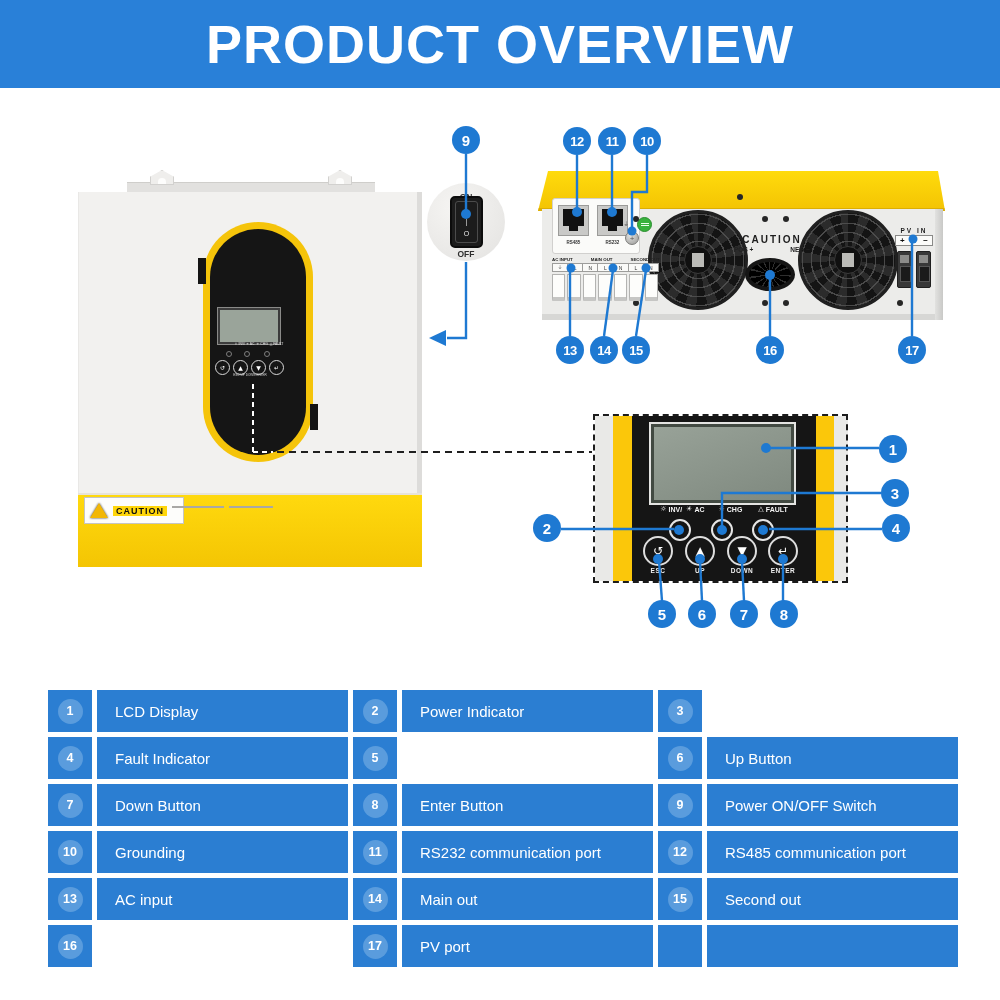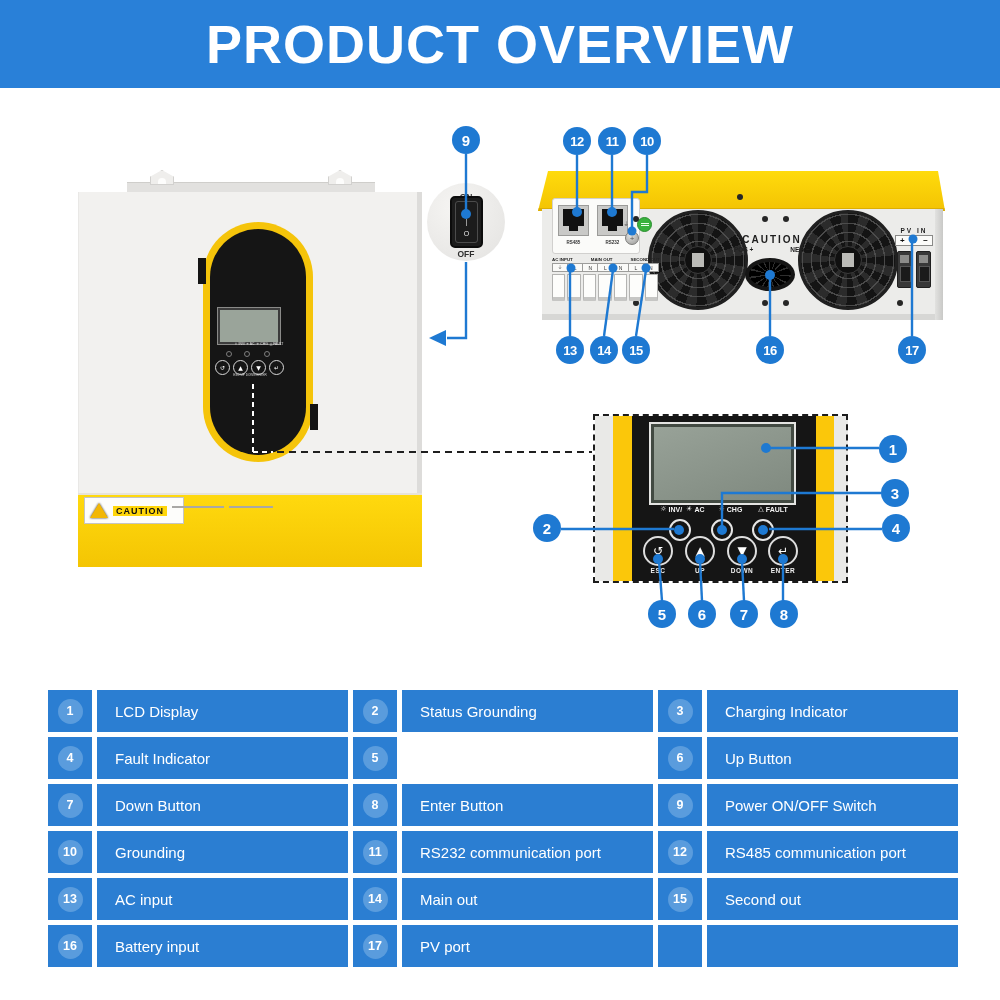--- a/index.html
+++ b/index.html
@@ -394,27 +394,26 @@
     <div class="lg-group">
         <div class="lg-num">
           <span class="lg-circ">1</span>
         </div>
         <div class="lg-label">LCD Display</div>
       </div>
     <div class="lg-group">
         <div class="lg-num">
           <span class="lg-circ">2</span>
         </div>
-        <div class="lg-label">Status Grounding</div>
+        <div class="lg-label">Power Indicator</div>
       </div>
     <div class="lg-group">
         <div class="lg-num">
           <span class="lg-circ">3</span>
         </div>
-        <div class="lg-label">Charging Indicator</div>
       </div>
     <div class="lg-group">
         <div class="lg-num">
           <span class="lg-circ">4</span>
         </div>
         <div class="lg-label">Fault Indicator</div>
       </div>
     <div class="lg-group">
         <div class="lg-num">
           <span class="lg-circ">5</span>
@@ -477,21 +476,20 @@
     <div class="lg-group">
         <div class="lg-num">
           <span class="lg-circ">15</span>
         </div>
         <div class="lg-label">Second out</div>
       </div>
     <div class="lg-group">
         <div class="lg-num">
           <span class="lg-circ">16</span>
         </div>
-        <div class="lg-label">Battery input</div>
       </div>
     <div class="lg-group">
         <div class="lg-num">
           <span class="lg-circ">17</span>
         </div>
         <div class="lg-label">PV port</div>
       </div>
     <div class="lg-group">
         <div class="lg-num"></div>
         <div class="lg-label"></div>

